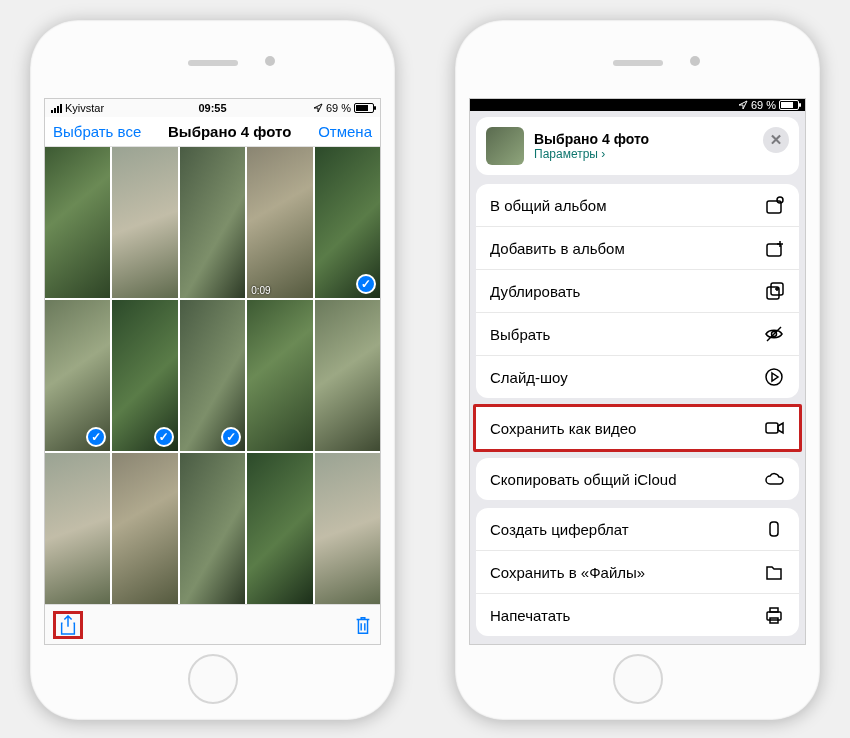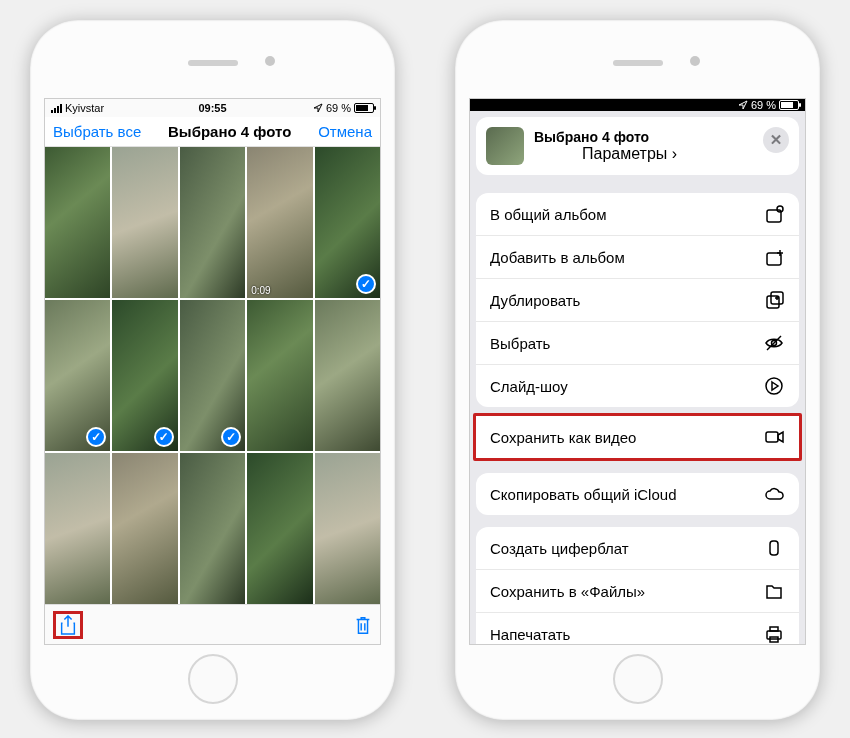--- a/index.html
+++ b/index.html
@@ -113,29 +113,29 @@
 .sheet-top {
   background:#fff; margin:6px; border-radius:12px; padding:10px;
   display:flex; align-items:center; gap:10px; position:relative;
 }
 .thumb {
   width:38px; height:38px; border-radius:6px;
   background: linear-gradient(135deg,#5a6b4f,#8fa57c);
 }
 .sheet-top .txt { display:flex; flex-direction:column; }
 .sheet-top .title { font-size:14px; font-weight:600; color:#000; }
-.sheet-top .sub { font-size:16px; color:#000000;margin-left:48px; }
+.sheet-top .sub { font-size:12px; color:#0f766e; }
 .sheet-close {
   position:absolute; right:10px; top:10px;
   width:26px; height:26px; border-radius:50%; background:#e2e2e6;
   display:flex; align-items:center; justify-content:center;
   color:#7a7a7e; font-size:15px; font-weight:bold;
 }
 .sheet-group {
-  background:#fff; margin:12px 6px 8px 6px; border-radius:12px; overflow:hidden;
+  background:#fff; margin:3px 6px 8px 6px; border-radius:12px; overflow:hidden;
 }
 .row {
   display:flex; justify-content:space-between; align-items:center;
   padding:11px 14px; font-size:15px; color:#000;
   border-bottom:.5px solid #e8e8e8;
 }
 .row:last-child { border-bottom:none; }
 .row .ricon { width:22px; display:flex; justify-content:center; color:#000; }
 .row.cut { border-bottom:none; }
 .hl-row {

